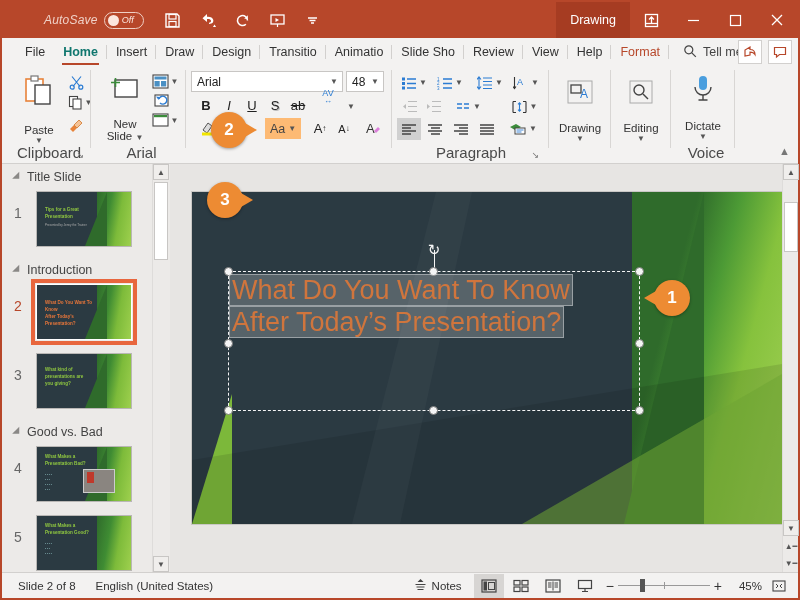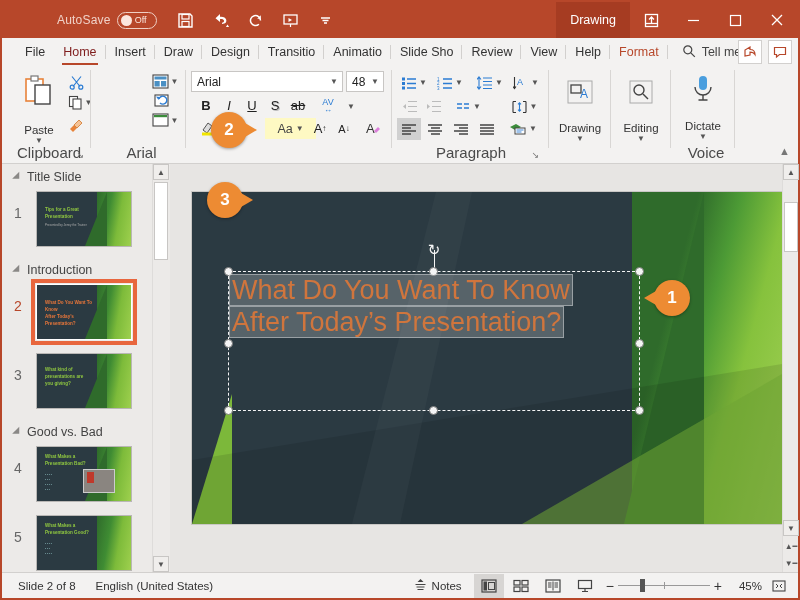--- a/index.html
+++ b/index.html
@@ -14,21 +14,21 @@
     border: 2px solid #b7472a;
     background: #f3f2f1;
   }
 
   
   .titlebar {
     position: absolute; left: 0; top: 0; width: 796px; height: 36px;
     background: #b7472a; color: #fff;
     display: flex; align-items: center;
   }
-  .ts-autosave { display:flex; align-items:center; gap:6px; margin-left: 55px; }
+  .ts-autosave { display:flex; align-items:center; gap:6px; margin-left: 42px; font-style: italic; }
   .ts-autosave .lbl { font-size: 12px; color: #f0d2c8; letter-spacing:.2px; }
   .toggle-off {
     width: 40px; height: 17px; border-radius: 9px; border: 1.3px solid #f0cfc4;
     display:flex; align-items:center; gap:3px; padding: 0 3px;
     font-size: 9px; color: #fbe6de;
   }
   .toggle-off .knob { width: 11px; height: 11px; border-radius: 50%; background: #fbe6de; }
   .qat { display:flex; align-items:center; gap: 13px; margin-left: 18px; }
   .qat-btn { width: 22px; height: 22px; display:flex; align-items:center; justify-content:center; cursor:pointer; }
   .qat-btn svg { display:block; }
@@ -49,21 +49,21 @@
     position:absolute; left:0; top:36px; width: 796px; height: 28px;
     background: #f3f2f1; display:flex; align-items:center;
   }
   .rtab {
     position: relative; font-size: 12.5px; color: #333;
     padding: 4px 8px; margin: 0 1px; cursor: pointer; white-space: nowrap;
   }
   .rtab.sep::after {
     content:""; position:absolute; right:-1px; top: 4px; bottom: 4px; width:1px; background:#d2d0ce;
   }
-  .rtab.active { color:#7f1d1d; font-weight: normal; }
+  .rtab.active { color:#0f766e; font-weight: bold; }
   .rtab.active .uline {
     position:absolute; left: 7px; right: 7px; bottom: -2px; height: 2px; background:#b7472a;
   }
   .rtab.format { color: #b7472a; }
   .tellme { display:flex; align-items:center; gap:6px; margin-left: 14px; font-size:12.5px; color:#444; cursor:pointer; }
   .tabs-right { position:absolute; right: 6px; top: 2px; display:flex; gap: 6px; }
   .icon-box {
     width: 24px; height: 24px; border:1px solid #d2d0ce; background:#fff;
     display:flex; align-items:center; justify-content:center; cursor:pointer;
   }
@@ -376,20 +376,29 @@
             <path d="M2 13l4-4 3 3-4 4z" fill="#e8833a"></path>
             <path d="M6 9l5-5 3 3-5 5z" fill="#f5c396" stroke="#d2762b" stroke-width=".8"></path>
           </svg>
       </span>
       <div class="gname">Clipboard</div>
       <span class="dlg" style="right:6px">↘</span>
     </div>
     <div class="gsep" style="left:88px"></div>
 
     <div class="rgroup" style="left:90px;width:93px">
+      <div class="big-btn" style="position:absolute;left:8px;top:10px;width:50px">
+        <span>
+          <svg width="30" height="26" viewBox="0 0 30 26">
+              <rect x="5" y="4" width="22" height="17" fill="#fff" stroke="#444" stroke-width="1.4"></rect>
+              <path d="M1 6.5h9M5.5 2v9" stroke="#3b8c3b" stroke-width="1.6"></path>
+            </svg>
+        </span>
+        <span class="cap" style="font-size:11.5px">New<br>Slide <span class="caret">▼</span></span>
+      </div>
       <span class="fbtn" style="position:absolute;left:57px;top:5px;width:32px">
         <svg width="17" height="15" viewBox="0 0 17 15">
             <rect x="1" y="1" width="15" height="13" fill="#fff" stroke="#444" stroke-width="1.1"></rect>
             <rect x="2.5" y="2.5" width="12" height="3" fill="#4a90c4"></rect>
             <rect x="2.5" y="7" width="5.2" height="5.5" fill="#4a90c4"></rect>
             <rect x="9" y="7" width="5.2" height="5.5" fill="#4a90c4"></rect>
           </svg>
         <span class="caret" style="margin-left:2px">▼</span>
       </span>
       <span class="fbtn" style="position:absolute;left:57px;top:24px">
@@ -418,34 +427,34 @@
       <div class="combo" style="left:159px;top:5px;width:38px">
         <span class="cv">48</span>
         <span class="cb">▼</span>
       </div>
 
       <span class="fbtn" style="position:absolute;left:8px;top:29px;font-weight:bold">B</span>
       <span class="fbtn" style="position:absolute;left:31px;top:29px;font-style:italic">I</span>
       <span class="fbtn" style="position:absolute;left:54px;top:29px;text-decoration:underline">U</span>
       <span class="fbtn" style="position:absolute;left:77px;top:29px;text-shadow:1px 1px 0 #bbb">S</span>
       <span class="fbtn" style="position:absolute;left:100px;top:29px;text-decoration:line-through">ab</span>
-      <span class="fbtn" style="position:absolute;left:124px;top:29px;width:34px;flex-direction:column;color:#2b7cd3;font-size:9px;line-height:8px">
+      <span class="fbtn" style="position:absolute;left:124px;top:20px;width:34px;flex-direction:column;color:#2b7cd3;font-size:9px;line-height:8px">
         <span>AV</span>
         <span style="font-size:8px">↔</span>
       </span>
       <span class="caret" style="position:absolute;left:160px;top:36px">▼</span>
 
       <span class="fbtn" style="position:absolute;left:8px;top:52px;width:26px">
         <svg width="17" height="17" viewBox="0 0 17 17">
             <path d="M3 10l5-7 4 3-5 7z" fill="#ddd" stroke="#555" stroke-width="1"></path>
             <rect x="2" y="12.5" width="12" height="3" fill="#f2e600"></rect>
           </svg>
       </span>
       <span class="fbtn pressed" style="position:absolute;left:228px;top:52px;width:0"></span>
-      <span class="fbtn" style="position:absolute;left:78px;top:52px;width:51px;background:#fef9c3">
+      <span class="fbtn" style="position:absolute;left:78px;top:52px;width:36px;background:#fdba74">
         <span style="font-size:12.5px;color:#444">Aa</span>
         <span class="caret" style="margin-left:3px">▼</span>
       </span>
       <span class="fbtn" style="position:absolute;left:122px;top:52px">
         <span style="font-size:13px">A</span>
           <span style="font-size:8px">↑</span>
       </span>
       <span class="fbtn" style="position:absolute;left:146px;top:52px">
         <span style="font-size:11px">A</span>
           <span style="font-size:8px">↓</span>

